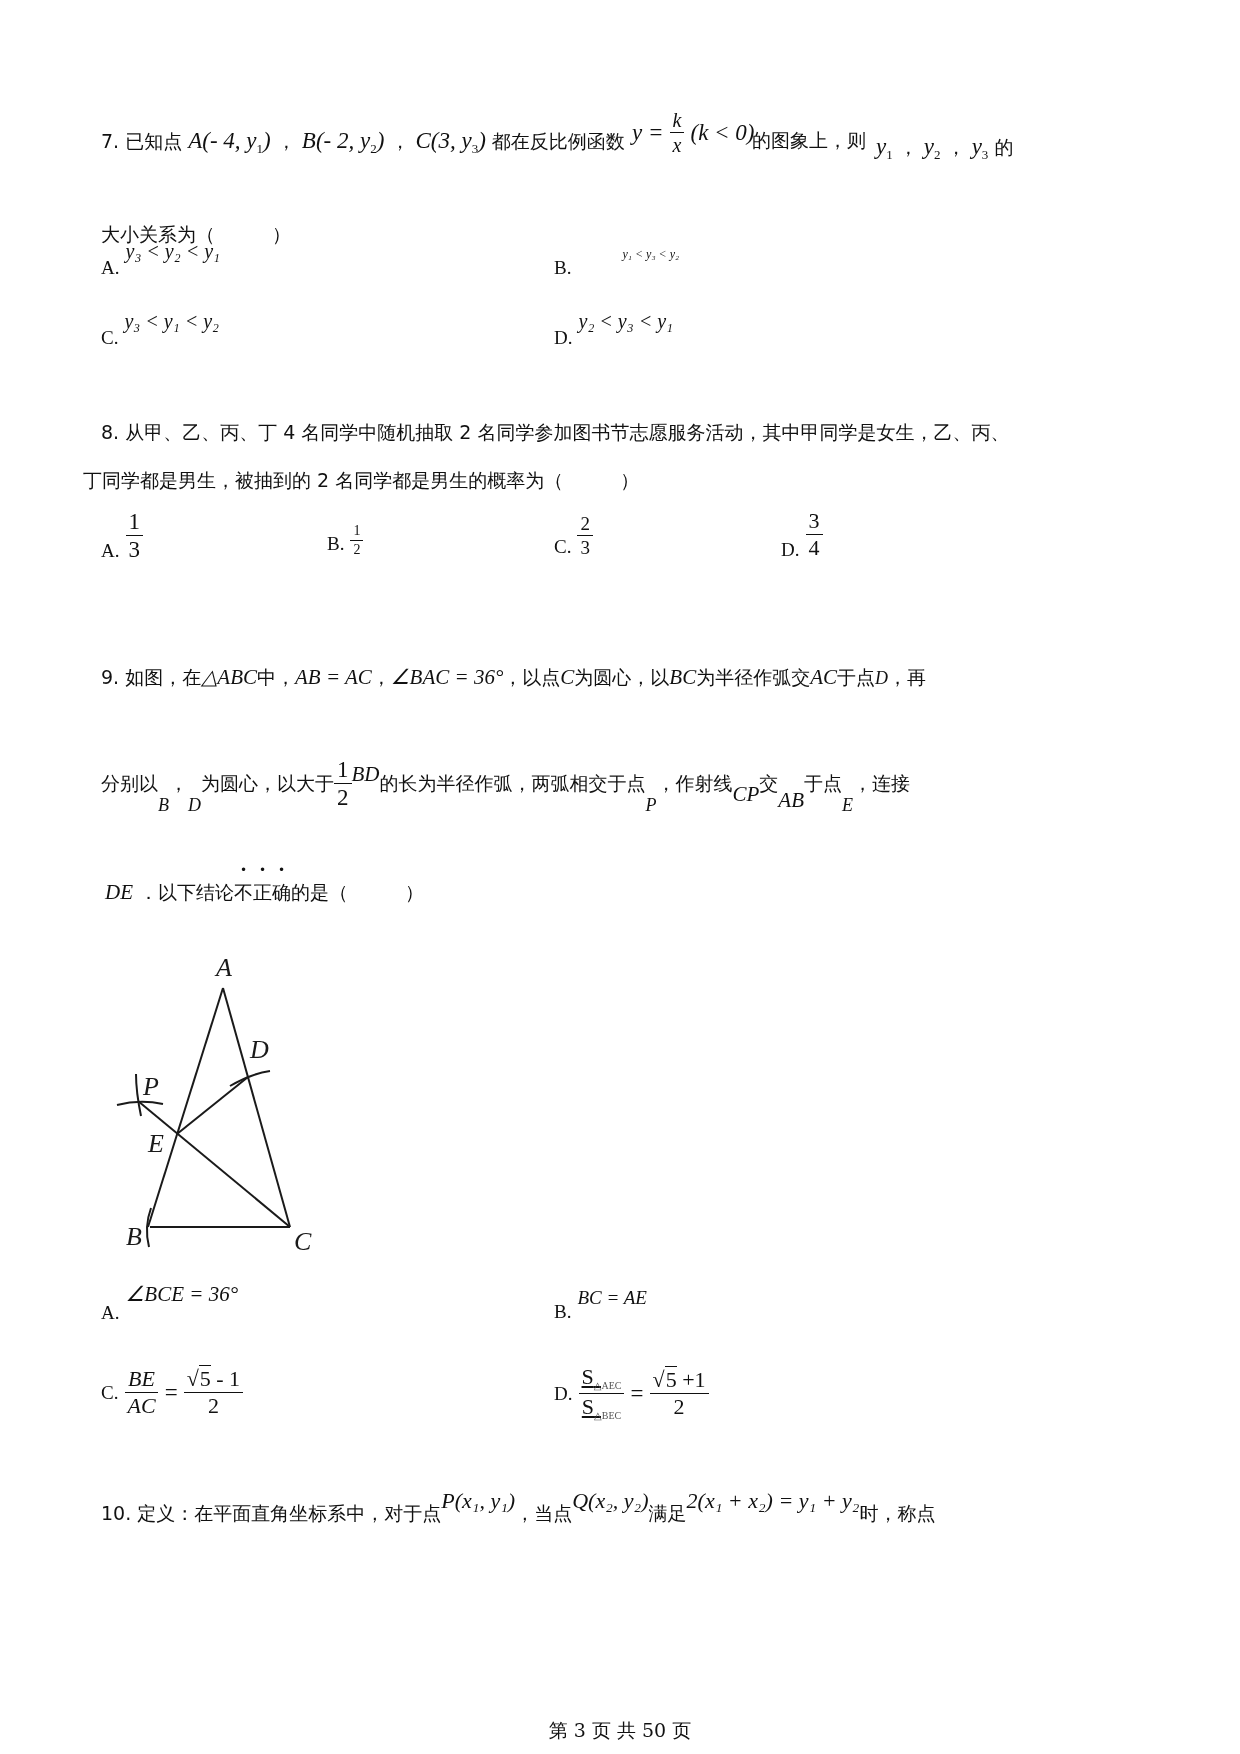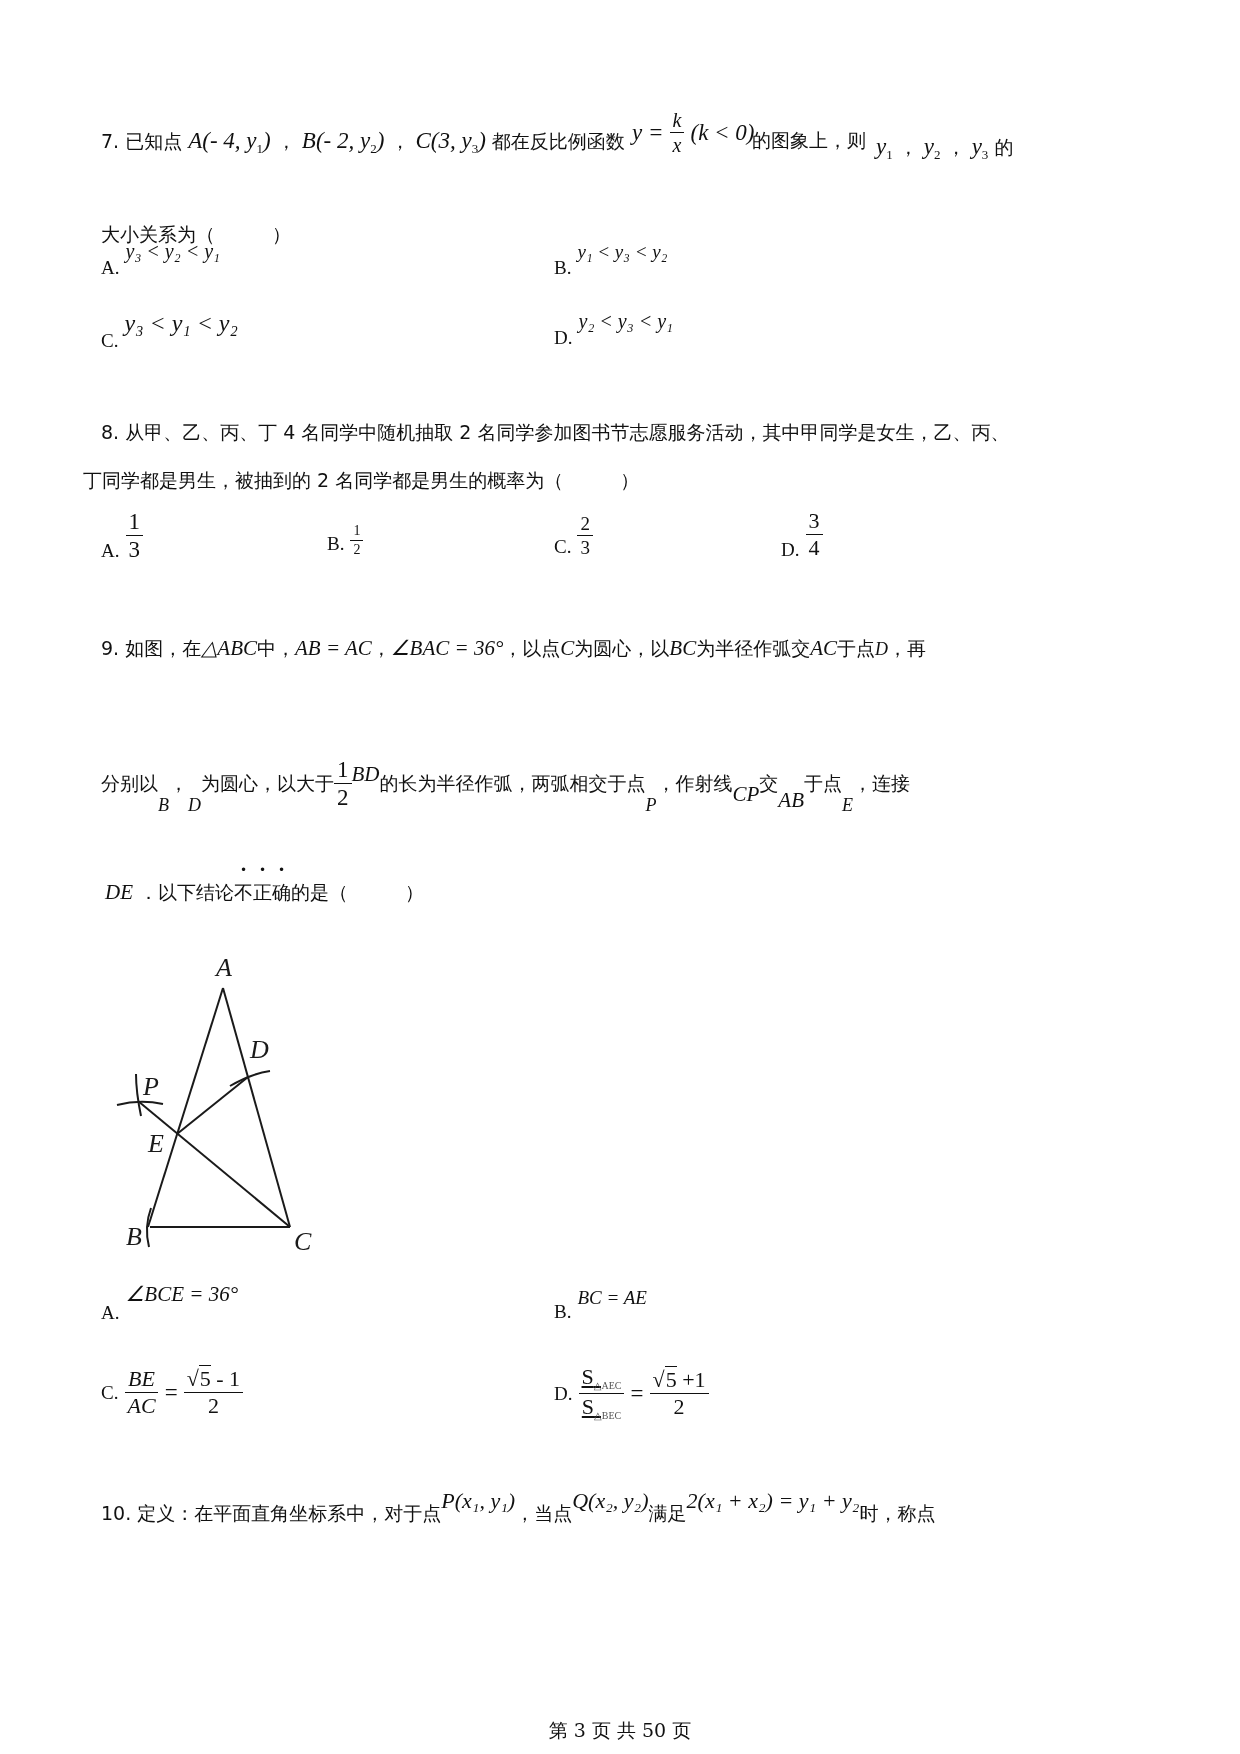--- a/index.html
+++ b/index.html
@@ -51,25 +51,25 @@
   <span>的</span>
 </div>
 <div class="abs" style="left:101px; top:222px;">大小关系为（　　　）</div>
 
 <div class="abs" style="left:101px; top:240px;">
   <span class="lbl" style="position:relative; top:16px;">A.</span>
   <span class="m" style="font-size:20px;">y₃ &lt; y₂ &lt; y₁</span>
 </div>
 <div class="abs" style="left:554px; top:240px;">
   <span class="lbl" style="position:relative; top:16px;">B.</span>
-  <span class="m" style="font-size:19px;">y₁ &lt; y₃ &lt; y₂</span>
+  <span class="m" style="font-size:12px;margin-left:45px;">y₁ &lt; y₃ &lt; y₂</span>
 </div>
 <div class="abs" style="left:101px; top:310px;">
   <span class="lbl" style="position:relative; top:16px;">C.</span>
-  <span class="m" style="font-size:24px;">y₃ &lt; y₁ &lt; y₂</span>
+  <span class="m" style="font-size:20px;">y₃ &lt; y₁ &lt; y₂</span>
 </div>
 <div class="abs" style="left:554px; top:310px;">
   <span class="lbl" style="position:relative; top:16px;">D.</span>
   <span class="m" style="font-size:20px;">y₂ &lt; y₃ &lt; y₁</span>
 </div>
 
 <div class="abs" style="left:101px; top:420px;">8. 从甲、乙、丙、丁 4 名同学中随机抽取 2 名同学参加图书节志愿服务活动，其中甲同学是女生，乙、丙、</div>
 <div class="abs" style="left:83px; top:468px;">丁同学都是男生，被抽到的 2 名同学都是男生的概率为（　　　）</div>
 
 <div class="abs" style="left:101px; top:510px;">
@@ -94,21 +94,21 @@
   </span>
 </div>
 <div class="abs" style="left:781px; top:510px;">
   <span class="lbl" style="position:relative; top:16px;">D.</span>
   <span class="frac mr" style="font-size:22px;">
     <span class="num">3</span>
     <span class="den">4</span>
   </span>
 </div>
 
-<div class="abs" style="left:101px; top:636px;">
+<div class="abs" style="left:101px; top:665px;">
   <span>9. 如图，在</span><span class="m" style="font-size:21px;">△ABC</span><span>中，</span><span class="m" style="font-size:21px;">AB = AC</span><span>，</span><span class="m" style="font-size:21px;">∠BAC = 36°</span><span>，以点</span><span class="m" style="font-size:21px;">C</span><span>为圆心，以</span><span class="m" style="font-size:21px;">BC</span><span>为半径作弧交</span><span class="m" style="font-size:21px;">AC</span><span>于点</span><span class="m" style="font-size:18px;">D</span><span>，再</span>
 </div>
 
 <div class="abs" style="left:101px; top:758px;">
   <span style="vertical-align:middle;">分别以</span><span class="m" style="font-size:18px; position:relative; top:22px;">B</span><span style="vertical-align:middle;">，</span><span class="m" style="font-size:18px; position:relative; top:22px;">D</span><span style="vertical-align:middle;">为圆心，以大于</span><span class="frac mr" style="font-size:23px;">
       <span class="num">1</span>
       <span class="den">2</span>
     </span><span class="m" style="font-size:21px; position:relative; top:-8px;">BD</span><span style="vertical-align:middle;">的长为半径作弧，两弧相交于点</span><span class="m" style="font-size:18px; position:relative; top:22px;">P</span><span style="vertical-align:middle;">，作射线</span><span class="m" style="font-size:21px; position:relative; top:12px;">CP</span><span style="vertical-align:middle;">交</span><span class="m" style="font-size:21px; position:relative; top:18px;">AB</span><span style="vertical-align:middle;">于点</span><span class="m" style="font-size:18px; position:relative; top:22px;">E</span><span style="vertical-align:middle;">，连接</span>
 </div>
 

